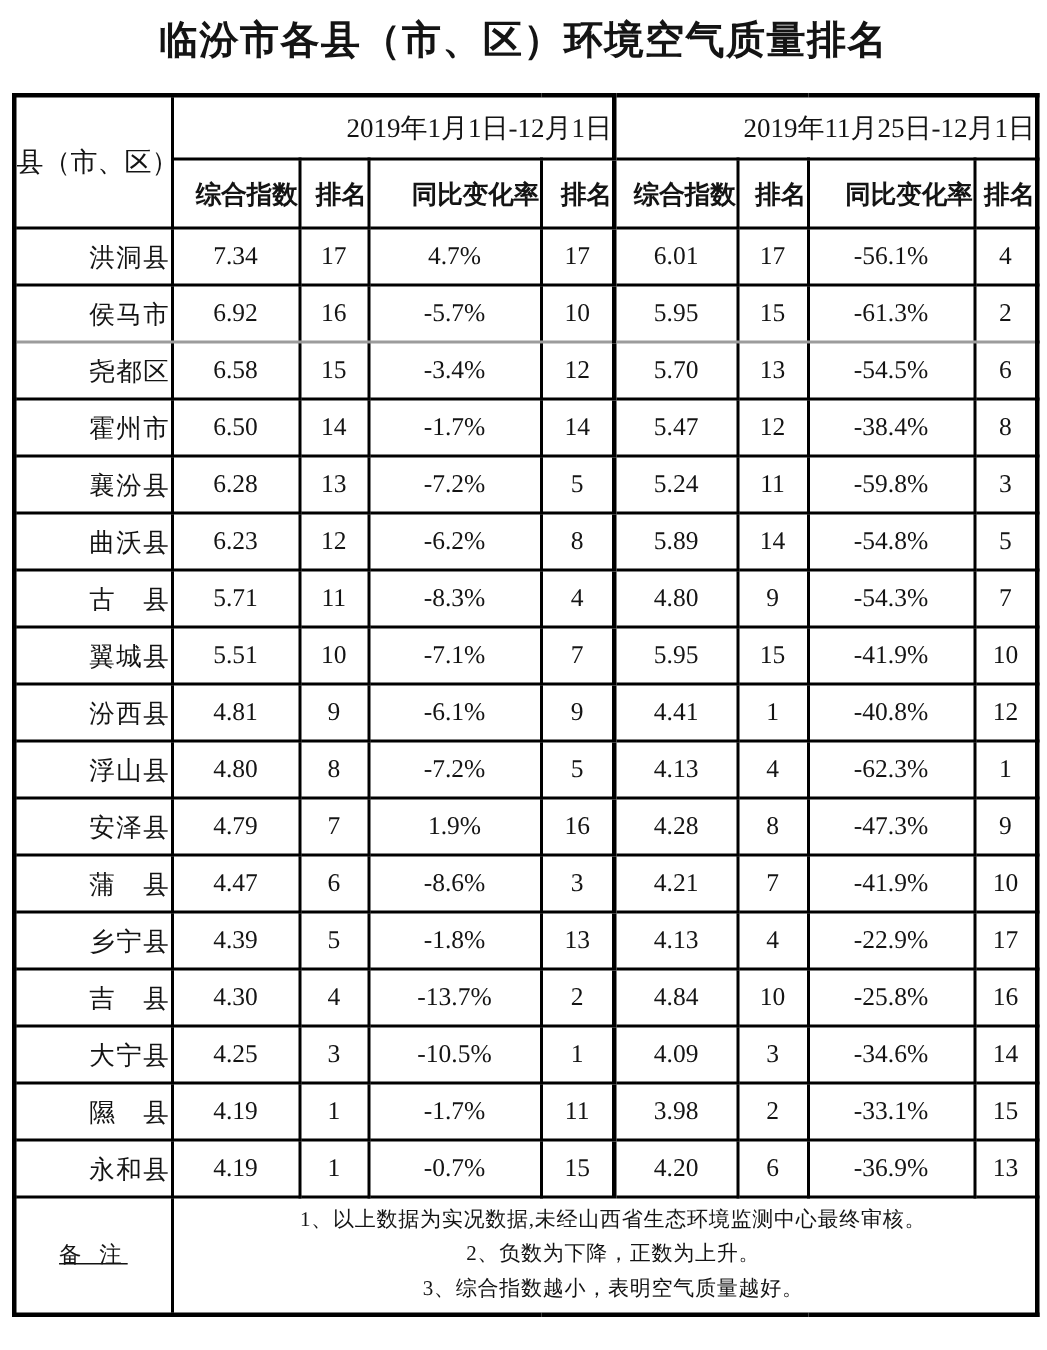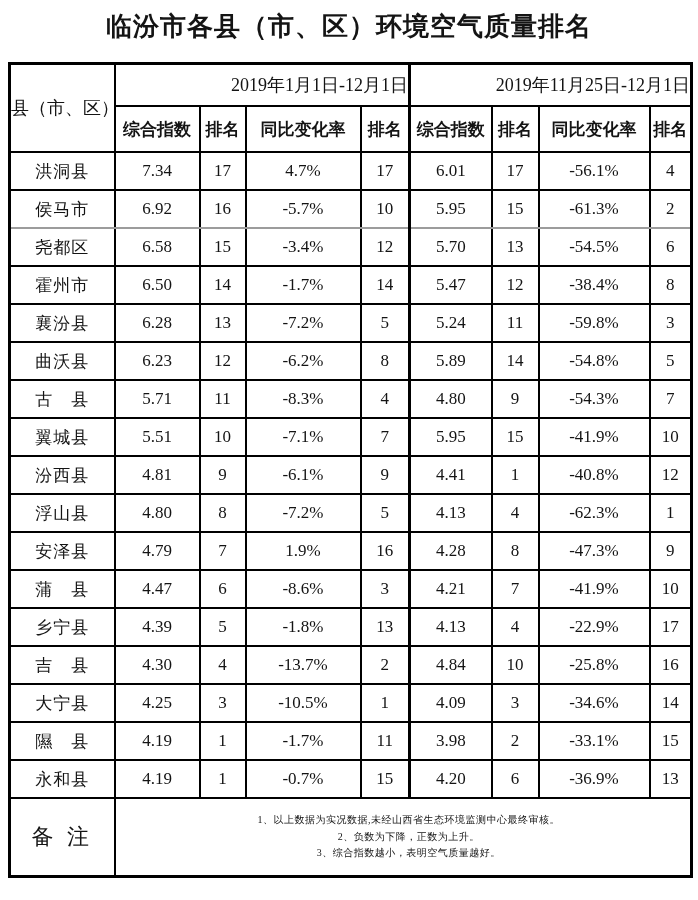--- a/index.html
+++ b/index.html
@@ -47,46 +47,47 @@
   col.c-idx1    { width: 85px; }
   col.c-rank1   { width: 46px; }
   col.c-chg1    { width: 115px; }
   col.c-rank1b  { width: 49px; }
   col.c-idx2    { width: 82px; }
   col.c-rank2   { width: 47px; }
   col.c-chg2    { width: 111px; }
   col.c-rank2b  { width: 42px; }
 
   thead tr.period-row th { height: 40px; font-size: 18px; font-weight: normal; text-align: right; }
-  thead tr.sub-row th    { height: 44px; font-weight: bold; }
+  thead tr.sub-row th    { height: 44px; font-weight: bold; text-align: right; }
   thead th.county-head   { font-weight: bold; font-size: 18px; letter-spacing: 0px; }
 
   tbody tr.data-row { height: 38px; }
-  tbody td.county { letter-spacing: 1px; }
+  tbody td.county { letter-spacing: 1px; text-align: right; }
 
   
   tbody tr:nth-child(2) td { border-bottom-color: #9c9c9c; }
 
   
   .group2-start { border-left-width: 3px !important; }
 
   tr.remark-row { height: 78px; }
   tr.remark-row th {
-    font-size: 22px;
+    font-size: 15px;
     font-weight: normal;
     letter-spacing: 4px;
+    text-decoration: underline;
   }
   td.remarks-cell {
     text-align: left;
     vertical-align: middle;
     padding: 4px 6px 4px 7px;
     white-space: normal;
   }
   .remark-line {
-    font-size: 10px;
+    font-size: 14px;
     line-height: 1.65;
     letter-spacing: 0.5px;
     padding-left: 12px;
   }
 </style>
 </head>
 <body>
 
 <div class="page">
   <div class="title">临汾市各县（市、区）环境空气质量排名</div>

